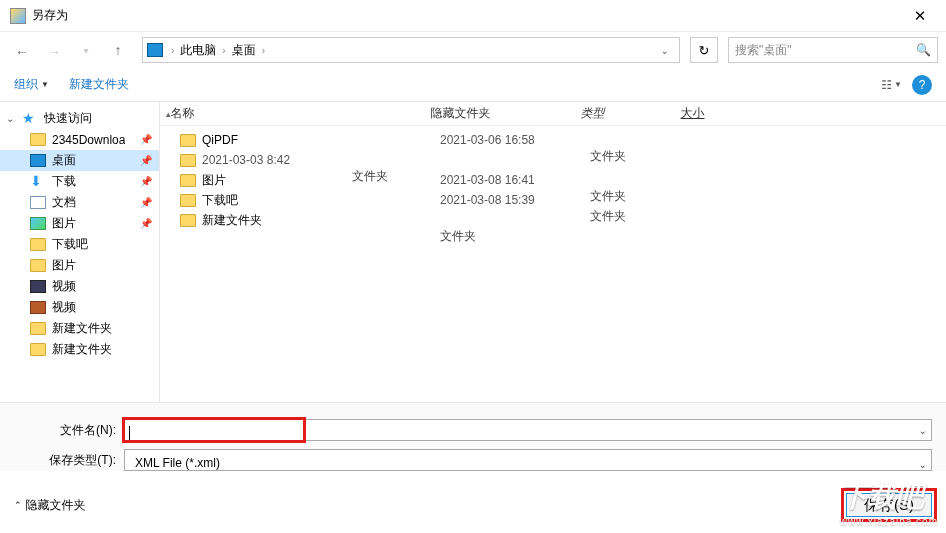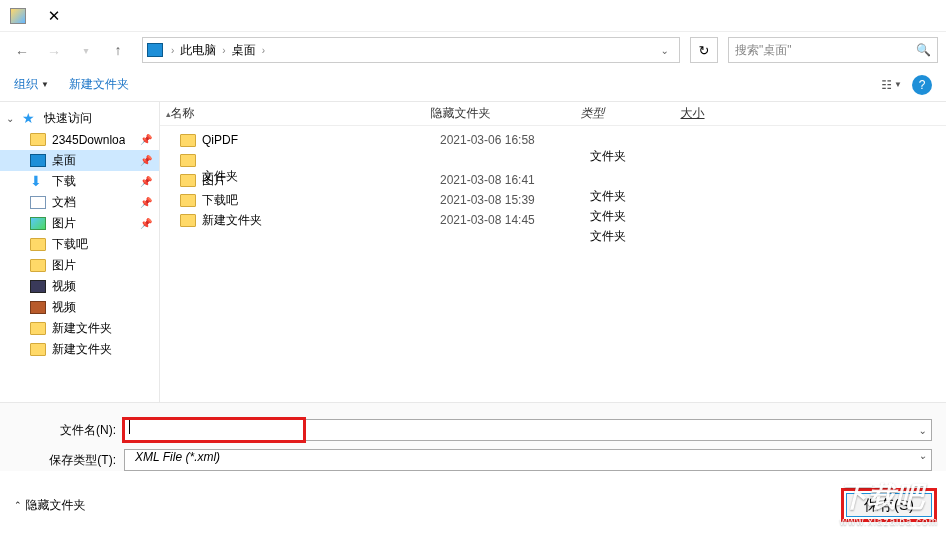--- a/index.html
+++ b/index.html
@@ -46,44 +46,45 @@
 .col-name { width: 260px; }
 .col-date { width: 150px; }
 .col-type { width: 100px; font-style: italic; }
 .col-size { width: 80px; text-decoration: underline; }
 .sort { font-size: 9px; color: #666; margin-left: -14px; }
 .rows { padding-top: 4px; }
 .row { display: flex; align-items: center; height: 20px; padding-left: 20px; cursor: pointer; }
 .row .ic { margin-right: 6px; }
 .row .rname { width: 238px; }
 .row .rdate { width: 150px; color: #555; }
-.row .rtype { width: 100px; color: #000000; margin-top: 33px; }
+.row .rtype { width: 100px; color: #404040; margin-top: 33px; }
 .bottom { border-top: 1px solid #e8e8e8; background: #fafafa; padding: 8px 14px 0; }
 .field-row { display: flex; align-items: center; margin: 8px 0; font-size: 12px; }
 .field-row .flabel { width: 110px; text-align: right; padding-right: 8px; }
-.field-row .finput { flex: 1; height: 22px; border: 1px solid #aaa; background: #fff; padding: 0 4px; font-size: 12px; position: relative; display: flex; align-items: flex-start; font-style: italic; }
+.field-row .finput { flex: 1; height: 22px; border: 1px solid #aaa; background: #fff; padding: 0 4px; font-size: 12px; position: relative; display: flex; align-items: flex-end; }
 .field-row .finput.hl { outline: 3px solid #e21b1b; outline-offset: -1px; width: 180px; flex: none; z-index: 2; }
 .field-row .finput .caret { width: 1px; height: 14px; background: #000; }
 .field-row .full { flex: 1; height: 22px; border: 1px solid #aaa; background: #fff; margin-left: -1px; display: flex; align-items: center; padding-right: 4px; }
 .field-row .dd { margin-left: auto; font-size: 10px; color: #555; }
 .field-row .ft { padding-left: 6px; }
 .footer { display: flex; align-items: center; padding: 14px 14px 10px; }
 .footer .hide { font-size: 12px; display: flex; align-items: center; gap: 4px; cursor: pointer; }
 .footer .btns { margin-left: auto; display: flex; gap: 8px; }
 .footer .btn { width: 86px; height: 24px; border: 1px solid #999; background: #f3f3f3; font-size: 15px; display: flex; align-items: center; justify-content: center; cursor: pointer; }
 .footer .btn.primary { border: 1px solid #1e8fd8; }
 .footer .btn.hl { outline: 3px solid #e21b1b; outline-offset: 2px; }
 .watermark { position: absolute; right: 8px; bottom: 6px; color: #fff; font-style: italic; font-weight: bold; font-size: 28px; text-shadow: 0 1px 2px rgba(0,0,0,.4); opacity: .92; pointer-events: none; font-family: "STXingkai","KaiTi",serif; }
 .watermark .sub { font-size: 10px; display: block; text-align: right; font-style: normal; font-weight: normal; letter-spacing: 1px; }
 </style>
 </head>
 <body>
 
 <div class="titlebar">
   <div class="icon"></div>
+  <div class="title">另存为</div>
   <div class="close">✕</div>
 </div>
 
 <div class="navbar">
   <div class="nav-btn">←</div>
   <div class="nav-btn disabled">→</div>
   <div class="nav-btn disabled" style="font-size:10px;">▾</div>
   <div class="nav-btn">↑</div>
   <div class="addr-bar">
     <div class="pc-icon"></div>
@@ -186,38 +187,38 @@
     </div>
     <div class="rows" id="file-rows">
         <div class="row">
           <span class="ic ic-folder"></span>
           <span class="rname">QiPDF</span>
           <span class="rdate">2021-03-06 16:58</span>
           <span class="rtype">文件夹</span>
         </div>
         <div class="row">
           <span class="ic ic-folder"></span>
+          <span class="rdate">2021-03-03 8:42</span>
           <span class="rtype">文件夹</span>
         </div>
         <div class="row">
           <span class="ic ic-folder"></span>
           <span class="rname">图片</span>
           <span class="rdate">2021-03-08 16:41</span>
           <span class="rtype">文件夹</span>
         </div>
         <div class="row">
           <span class="ic ic-folder"></span>
           <span class="rname">下载吧</span>
           <span class="rdate">2021-03-08 15:39</span>
           <span class="rtype">文件夹</span>
         </div>
         <div class="row">
           <span class="ic ic-folder"></span>
           <span class="rname">新建文件夹</span>
-          <span class="rdate">2021-03-08 14:45</span>
           <span class="rtype">文件夹</span>
         </div>
       </div>
   </div>
 </div>
 
 <div class="bottom">
   <div class="field-row">
     <div class="flabel">文件名(N):</div>
     <div class="finput hl">

